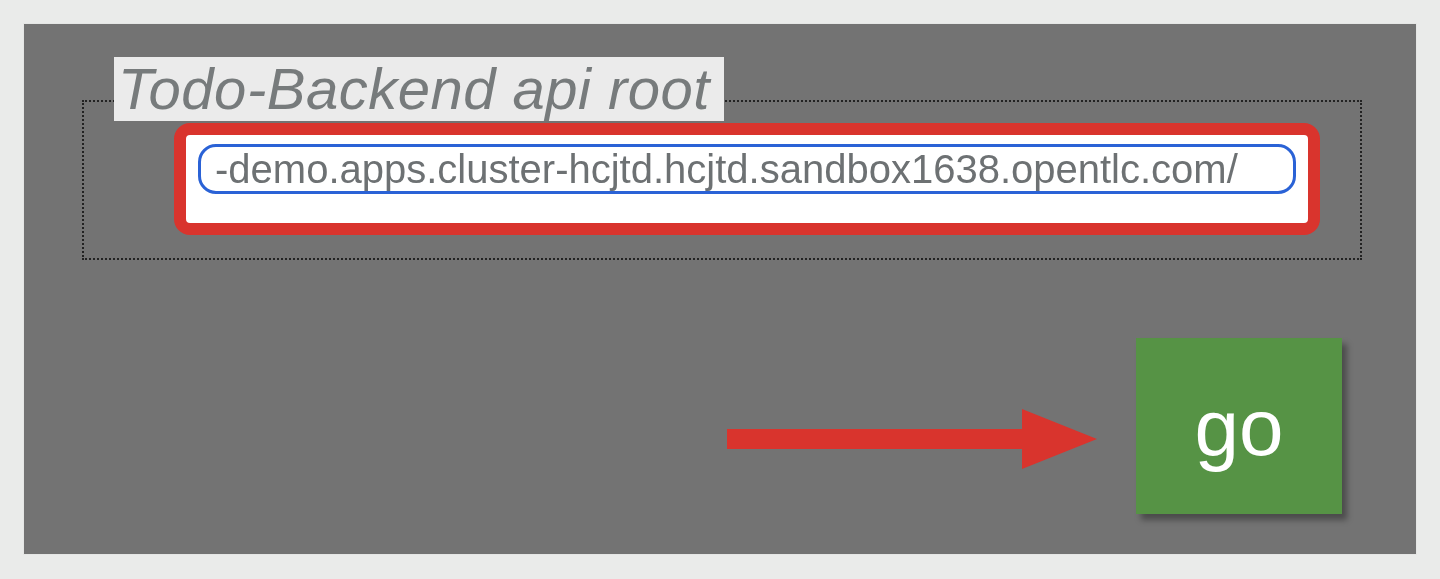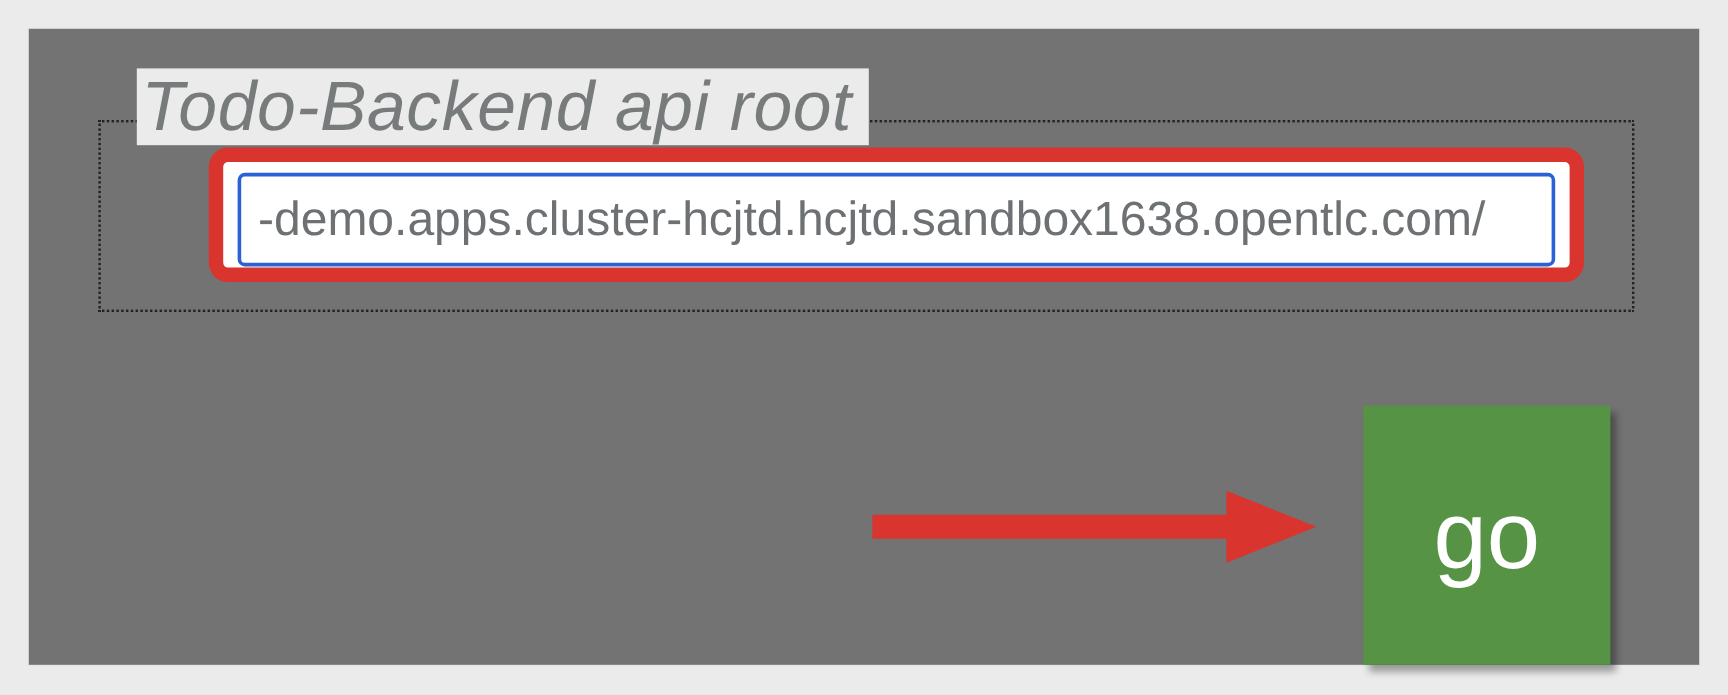--- a/index.html
+++ b/index.html
@@ -58,24 +58,24 @@
     border-radius: 16px;
     background: #fff;
     box-sizing: border-box;
   }
 
   .url-input {
     position: absolute;
     left: 174px;
     top: 120px;
     width: 1098px;
-    height: 78px;
+    height: 50px;
     box-sizing: border-box;
     border: 3px solid #2a62d6;
-    border-radius: 6px;
+    border-radius: 18px;
     background: #fff;
     font-family: inherit;
     font-weight: 300;
     font-size: 40px;
     color: #6d7173;
     padding: 0 14px;
     outline: none;
   }
 
   .arrow {
@@ -85,21 +85,21 @@
     width: 380px;
     height: 70px;
     pointer-events: none;
   }
 
   .go-button {
     position: absolute;
     left: 1112px;
     top: 314px;
     width: 206px;
-    height: 216px;
+    height: 176px;
     background: #569345;
     color: #fff;
     border: none;
     font-family: inherit;
     font-weight: 300;
     font-size: 80px;
     line-height: 180px;
     text-align: center;
     box-shadow: 5px 6px 6px rgba(0,0,0,0.35);
     cursor: pointer;

